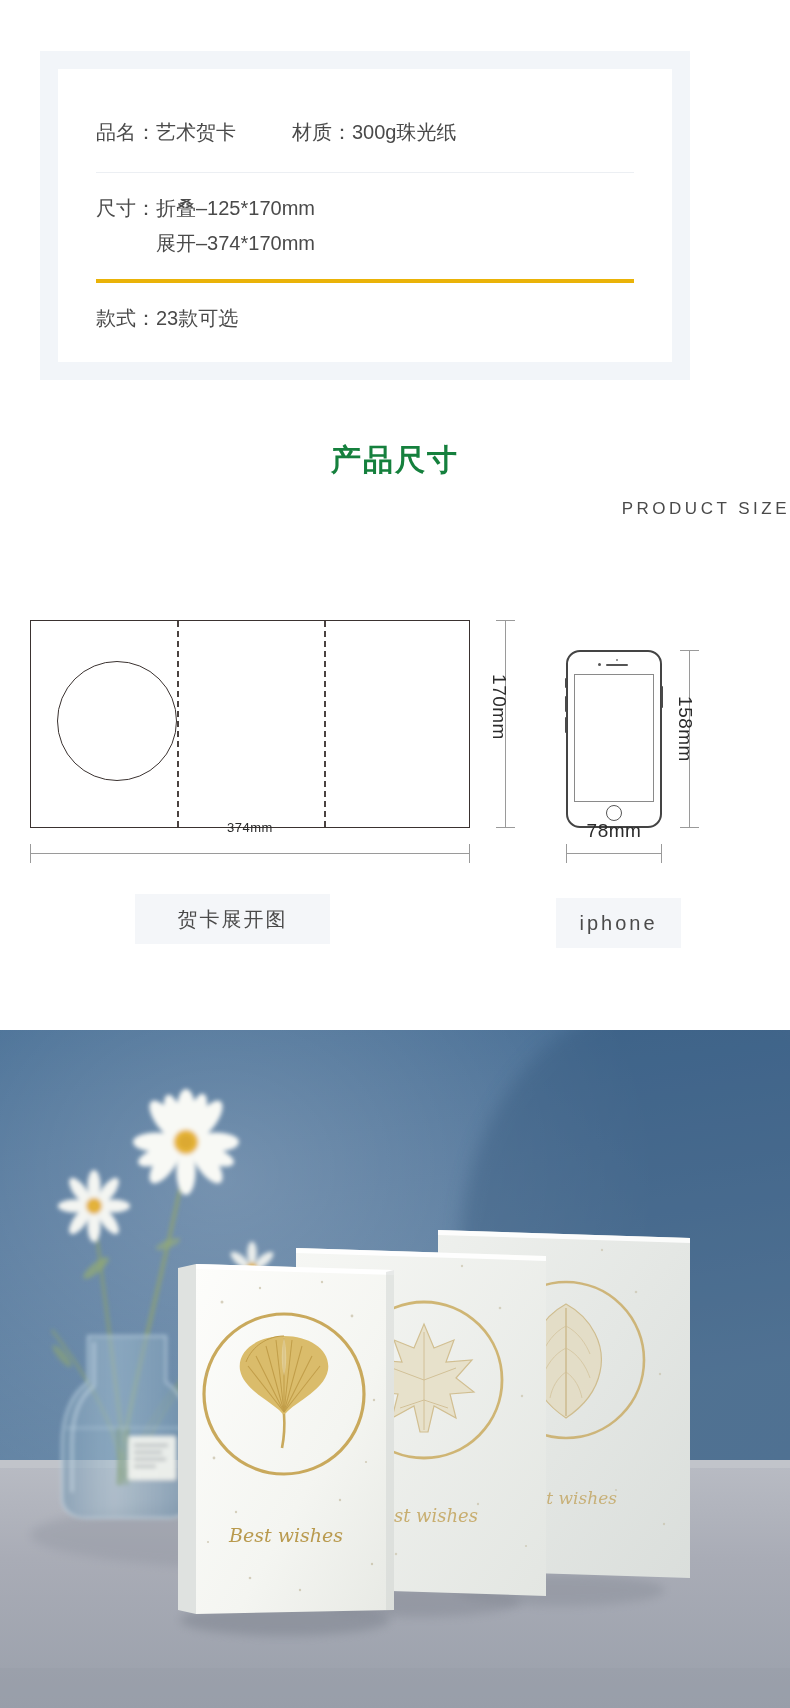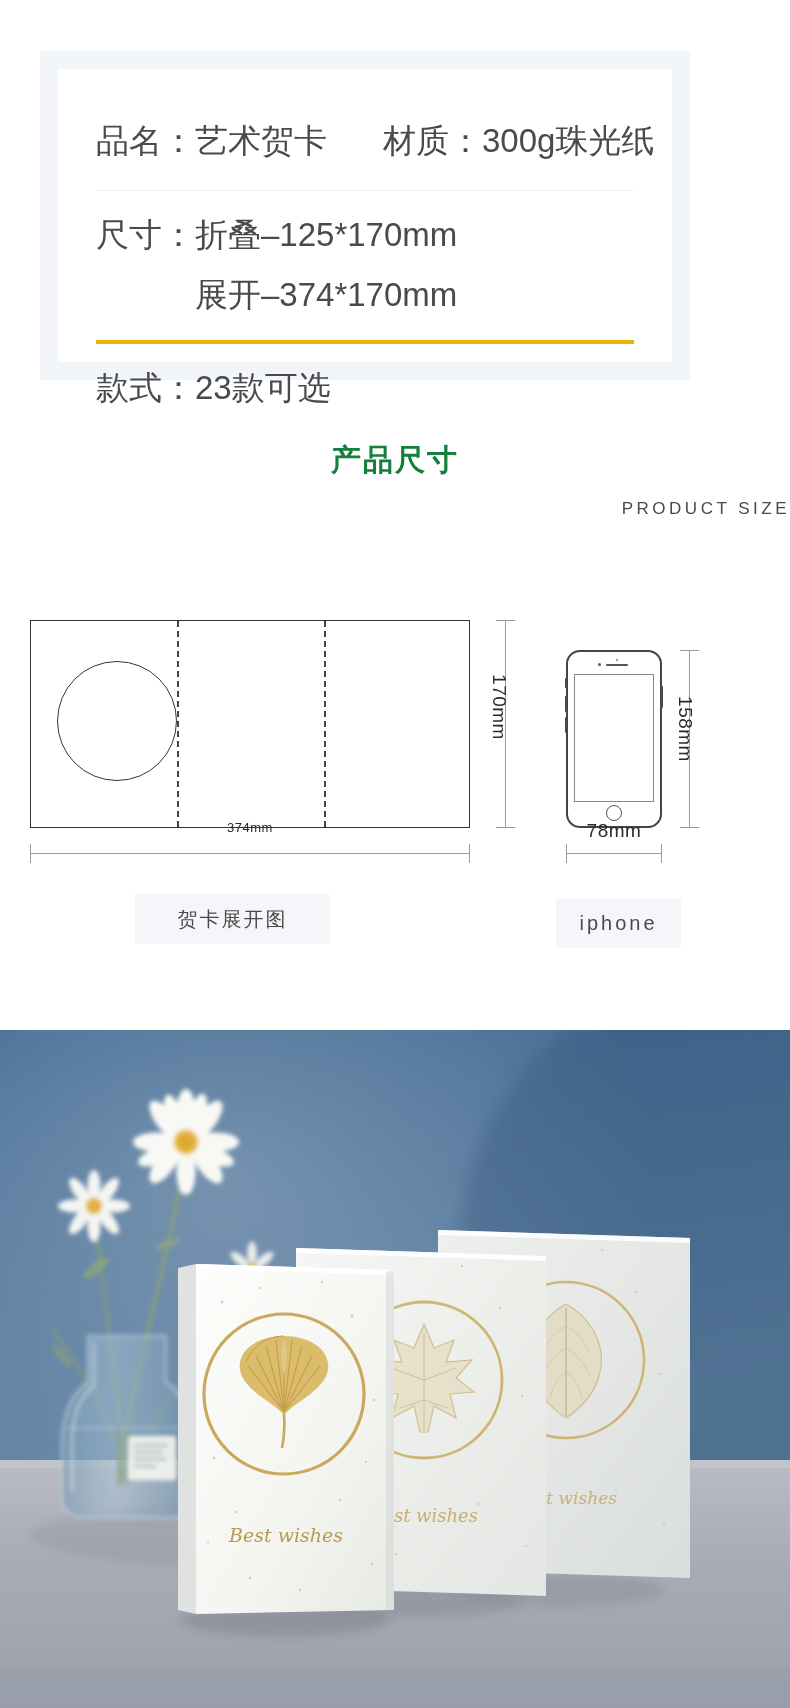--- a/index.html
+++ b/index.html
@@ -31,30 +31,30 @@
     padding-bottom: 26px;
     border-bottom: 1px solid #eceff3;
   }
   .spec-row-2 {
     padding-top: 22px;
     padding-bottom: 22px;
     border-bottom: 4px solid #eab308;
   }
   .spec-row-3 { padding-top: 22px; }
   .spec-label, .spec-value {
-    font-size: 33px;
+    font-size: 20px;
     color: #4a4a4a;
     font-family: "Liberation Sans", "DejaVu Sans", sans-serif;
     line-height: 1.35;
     white-space: pre;
   }
   .spec-pair { display: flex; }
   .spec-pair + .spec-pair { margin-left: 56px; }
   .spec-multi { display: flex; flex-direction: column; }
-  .spec-multi .spec-value + .spec-value { margin-top: 16px; }
+  .spec-multi .spec-value + .spec-value { margin-top: 8px; }
 
   
   .section-head {
     position: absolute;
     left: 0; top: 440px;
     width: 790px;
     text-align: center;
   }
   .section-title-cn {
     font-size: 30px;

